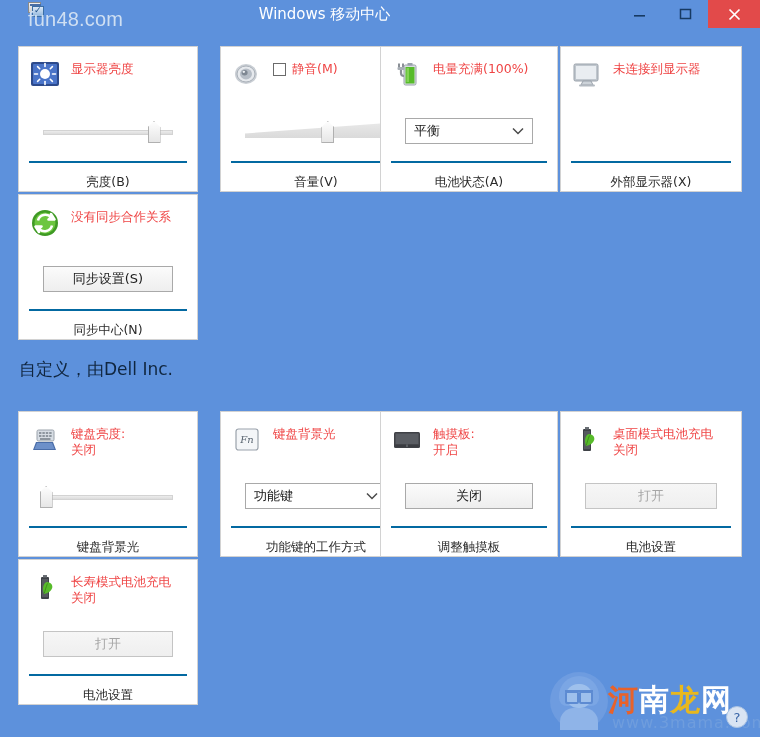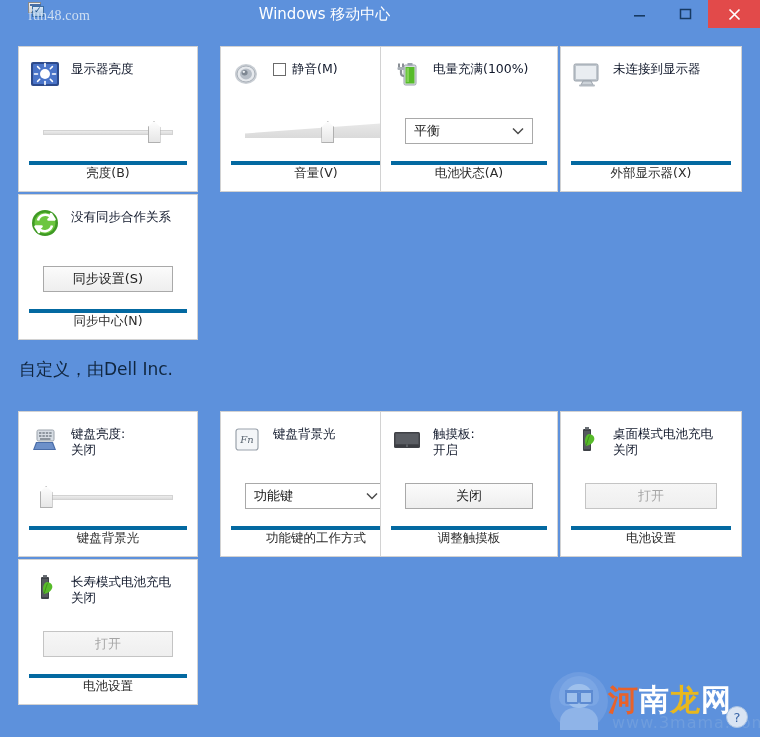--- a/index.html
+++ b/index.html
@@ -43,24 +43,24 @@
     background: linear-gradient(#dce9f7, #93b8de);
     border: 1px solid #3b6ea5;
   }
   .win-icon .ic-front::after {
     content: "\2713";
     position: absolute; left: 1px; top: -3px;
     font-size: 9px; color: #1c4f86; line-height: 12px;
   }
   #watermark-top {
     position: absolute; left: 22px; top: 8px;
-    font-size: 14px;
+    font-size: 20px;
     color: #cfdff2;
     letter-spacing: 0.2px;
-    font-family: Liberation Serif, serif;
+    font-family: Liberation Sans, sans-serif;
   }
   #window-title {
     position: absolute; left: 0; top: 0;
     width: 649px; height: 28px;
     line-height: 28px;
     text-align: center;
     font-size: 15px;
     color: #ffffff;
   }
   #win-buttons {
@@ -106,39 +106,39 @@
     display: flex; align-items: flex-start;
     padding: 12px 8px 0 10px;
   }
   .tile-icon {
     width: 32px; height: 32px; flex: 0 0 32px;
     margin-right: 10px;
     position: relative;
   }
   .tile-label {
     font-size: 12.5px;
-    color: #0f172a;
+    color: #ef4444;
     line-height: 16px;
     padding-top: 2px;
   }
   .tile-label .l2 { display: block; }
 
   .tile-body {
     position: absolute; left: 0; top: 56px;
     width: 100%; height: 56px;
     display: flex; align-items: center;
     padding: 0 24px;
   }
 
   .tile-foot {
     position: absolute; left: 10px; bottom: 0;
     width: calc(100% - 20px);
     height: 30px;
-    border-top: 4px solid #0369a1;
-    display: flex; align-items: flex-start; justify-content: center;
+    border-top: 2px solid #0369a1;
+    display: flex; align-items: flex-end; justify-content: center;
   }
   .tile-foot span {
     font-size: 12.5px; color: #2a2a2a;
   }
 
   
   .btn {
     width: 100%;
     height: 26px;
     background: linear-gradient(#fbfbfb, #eeeeee);

